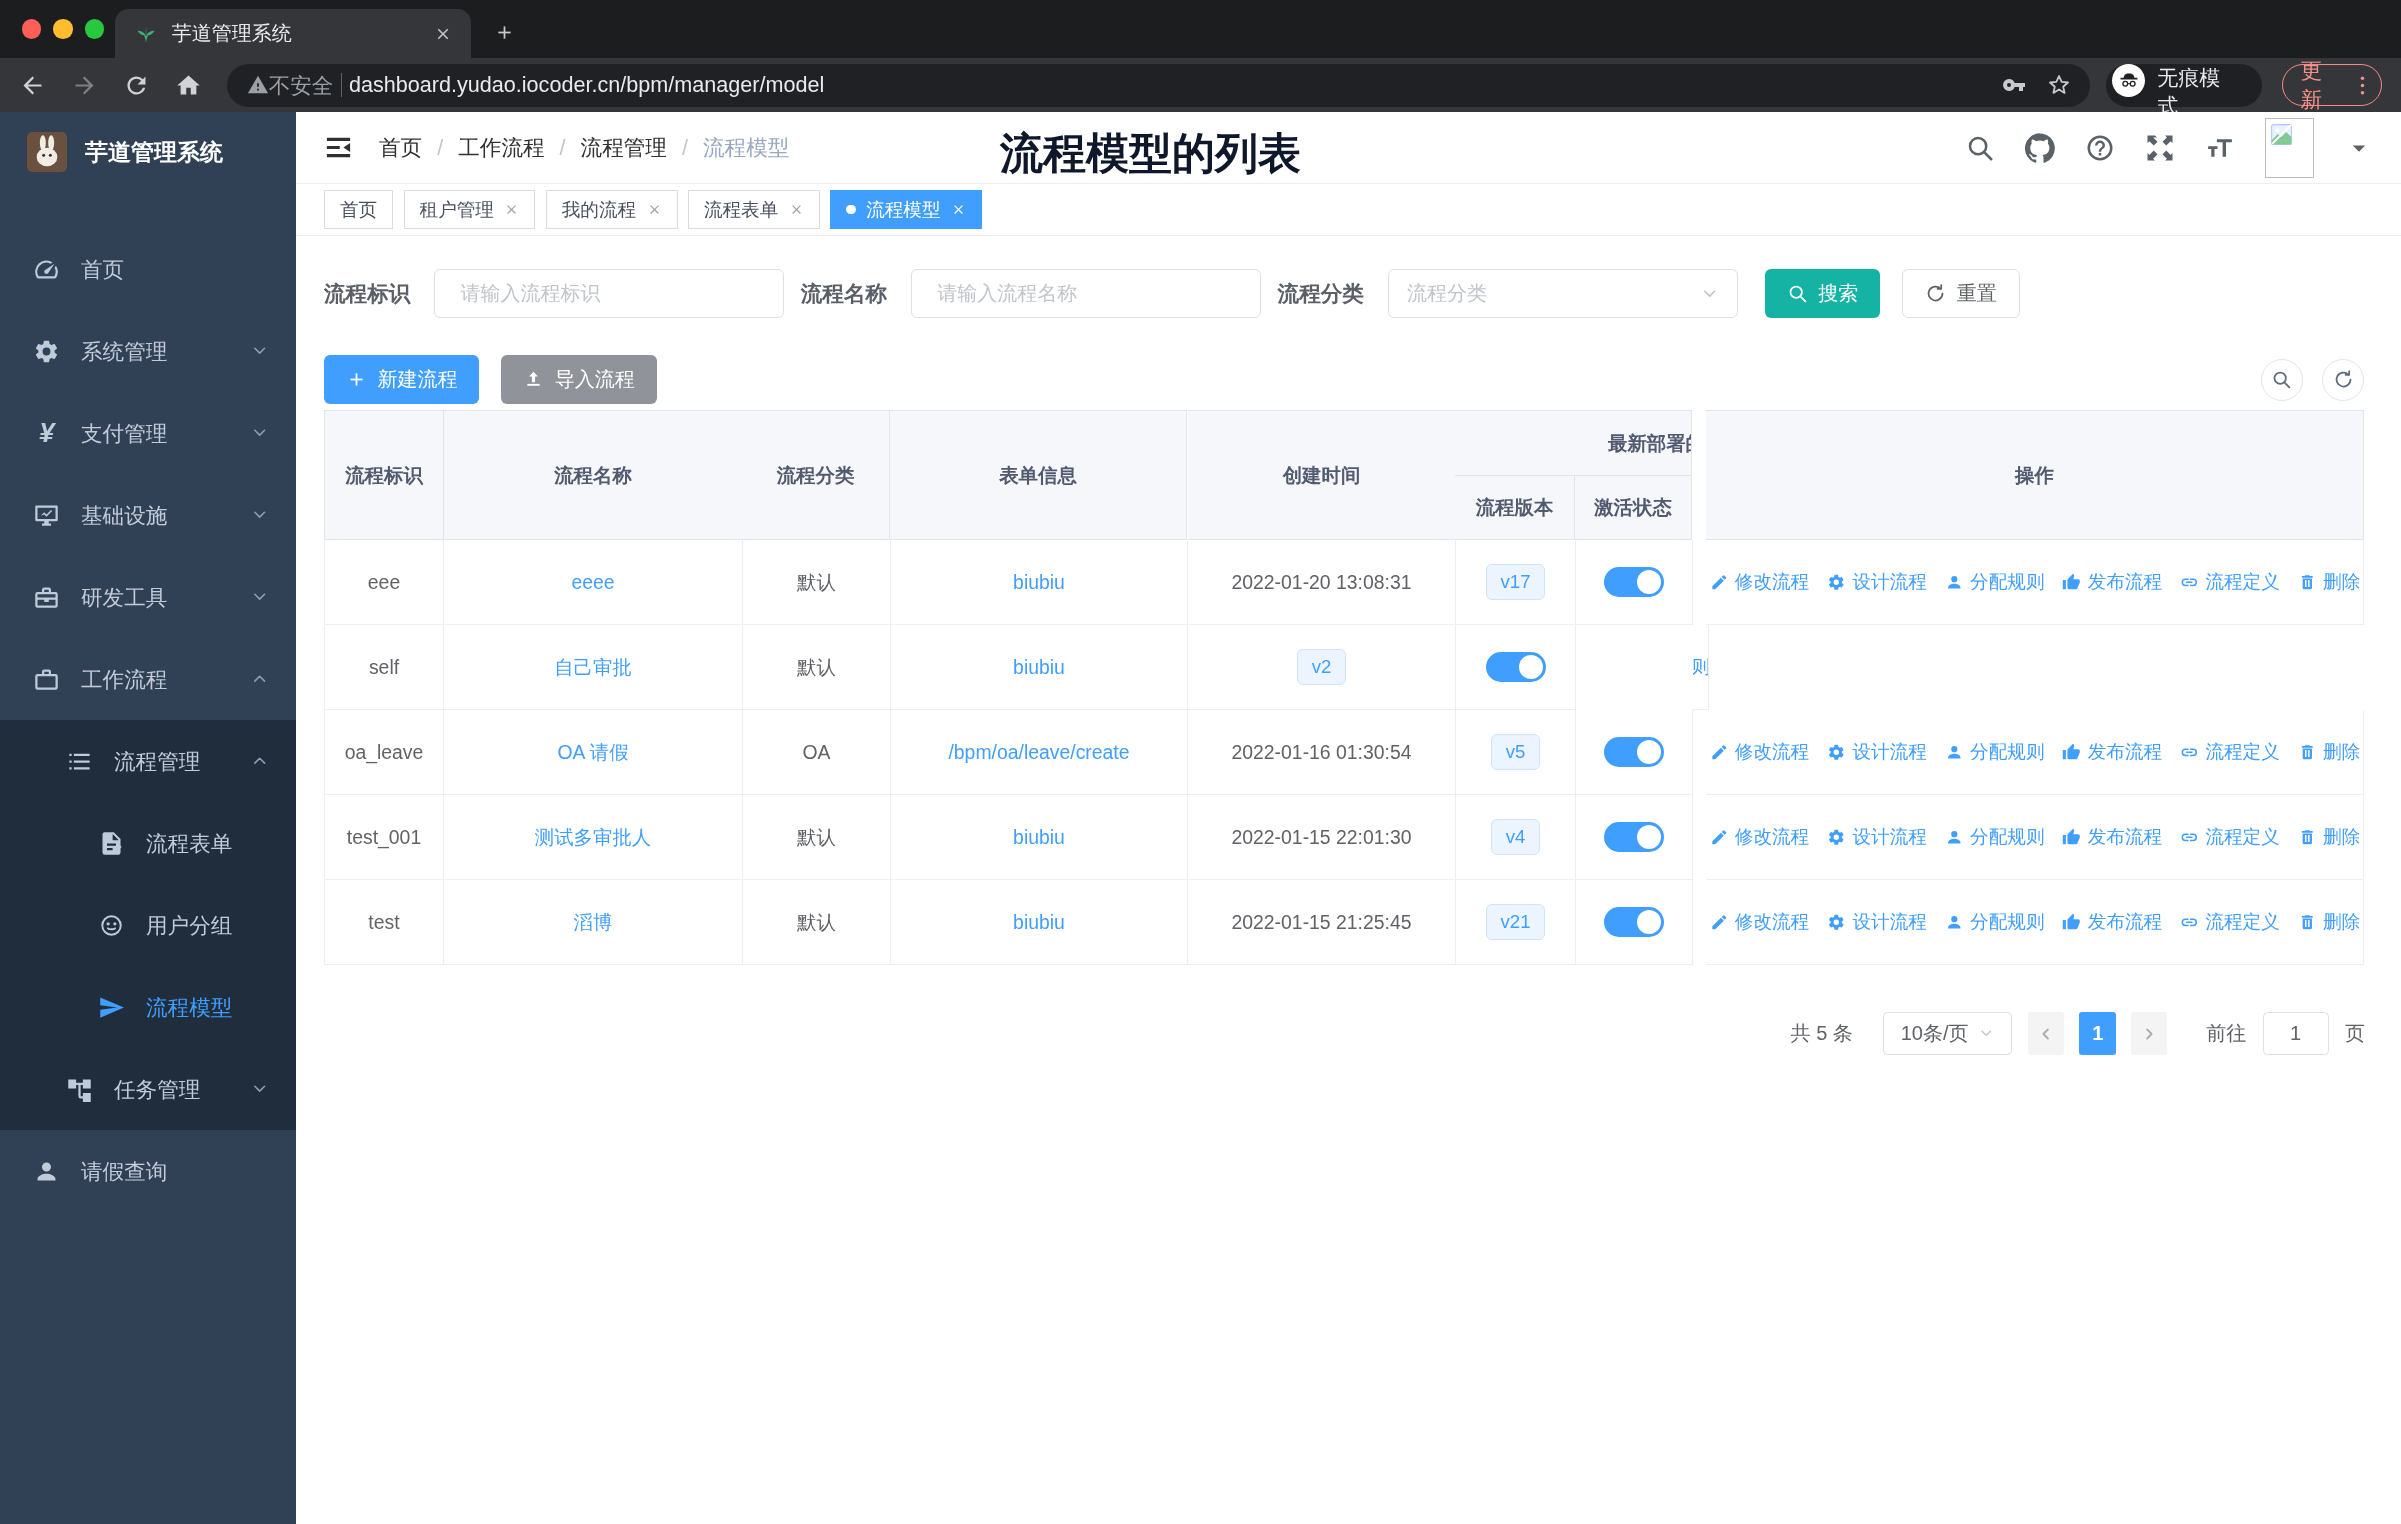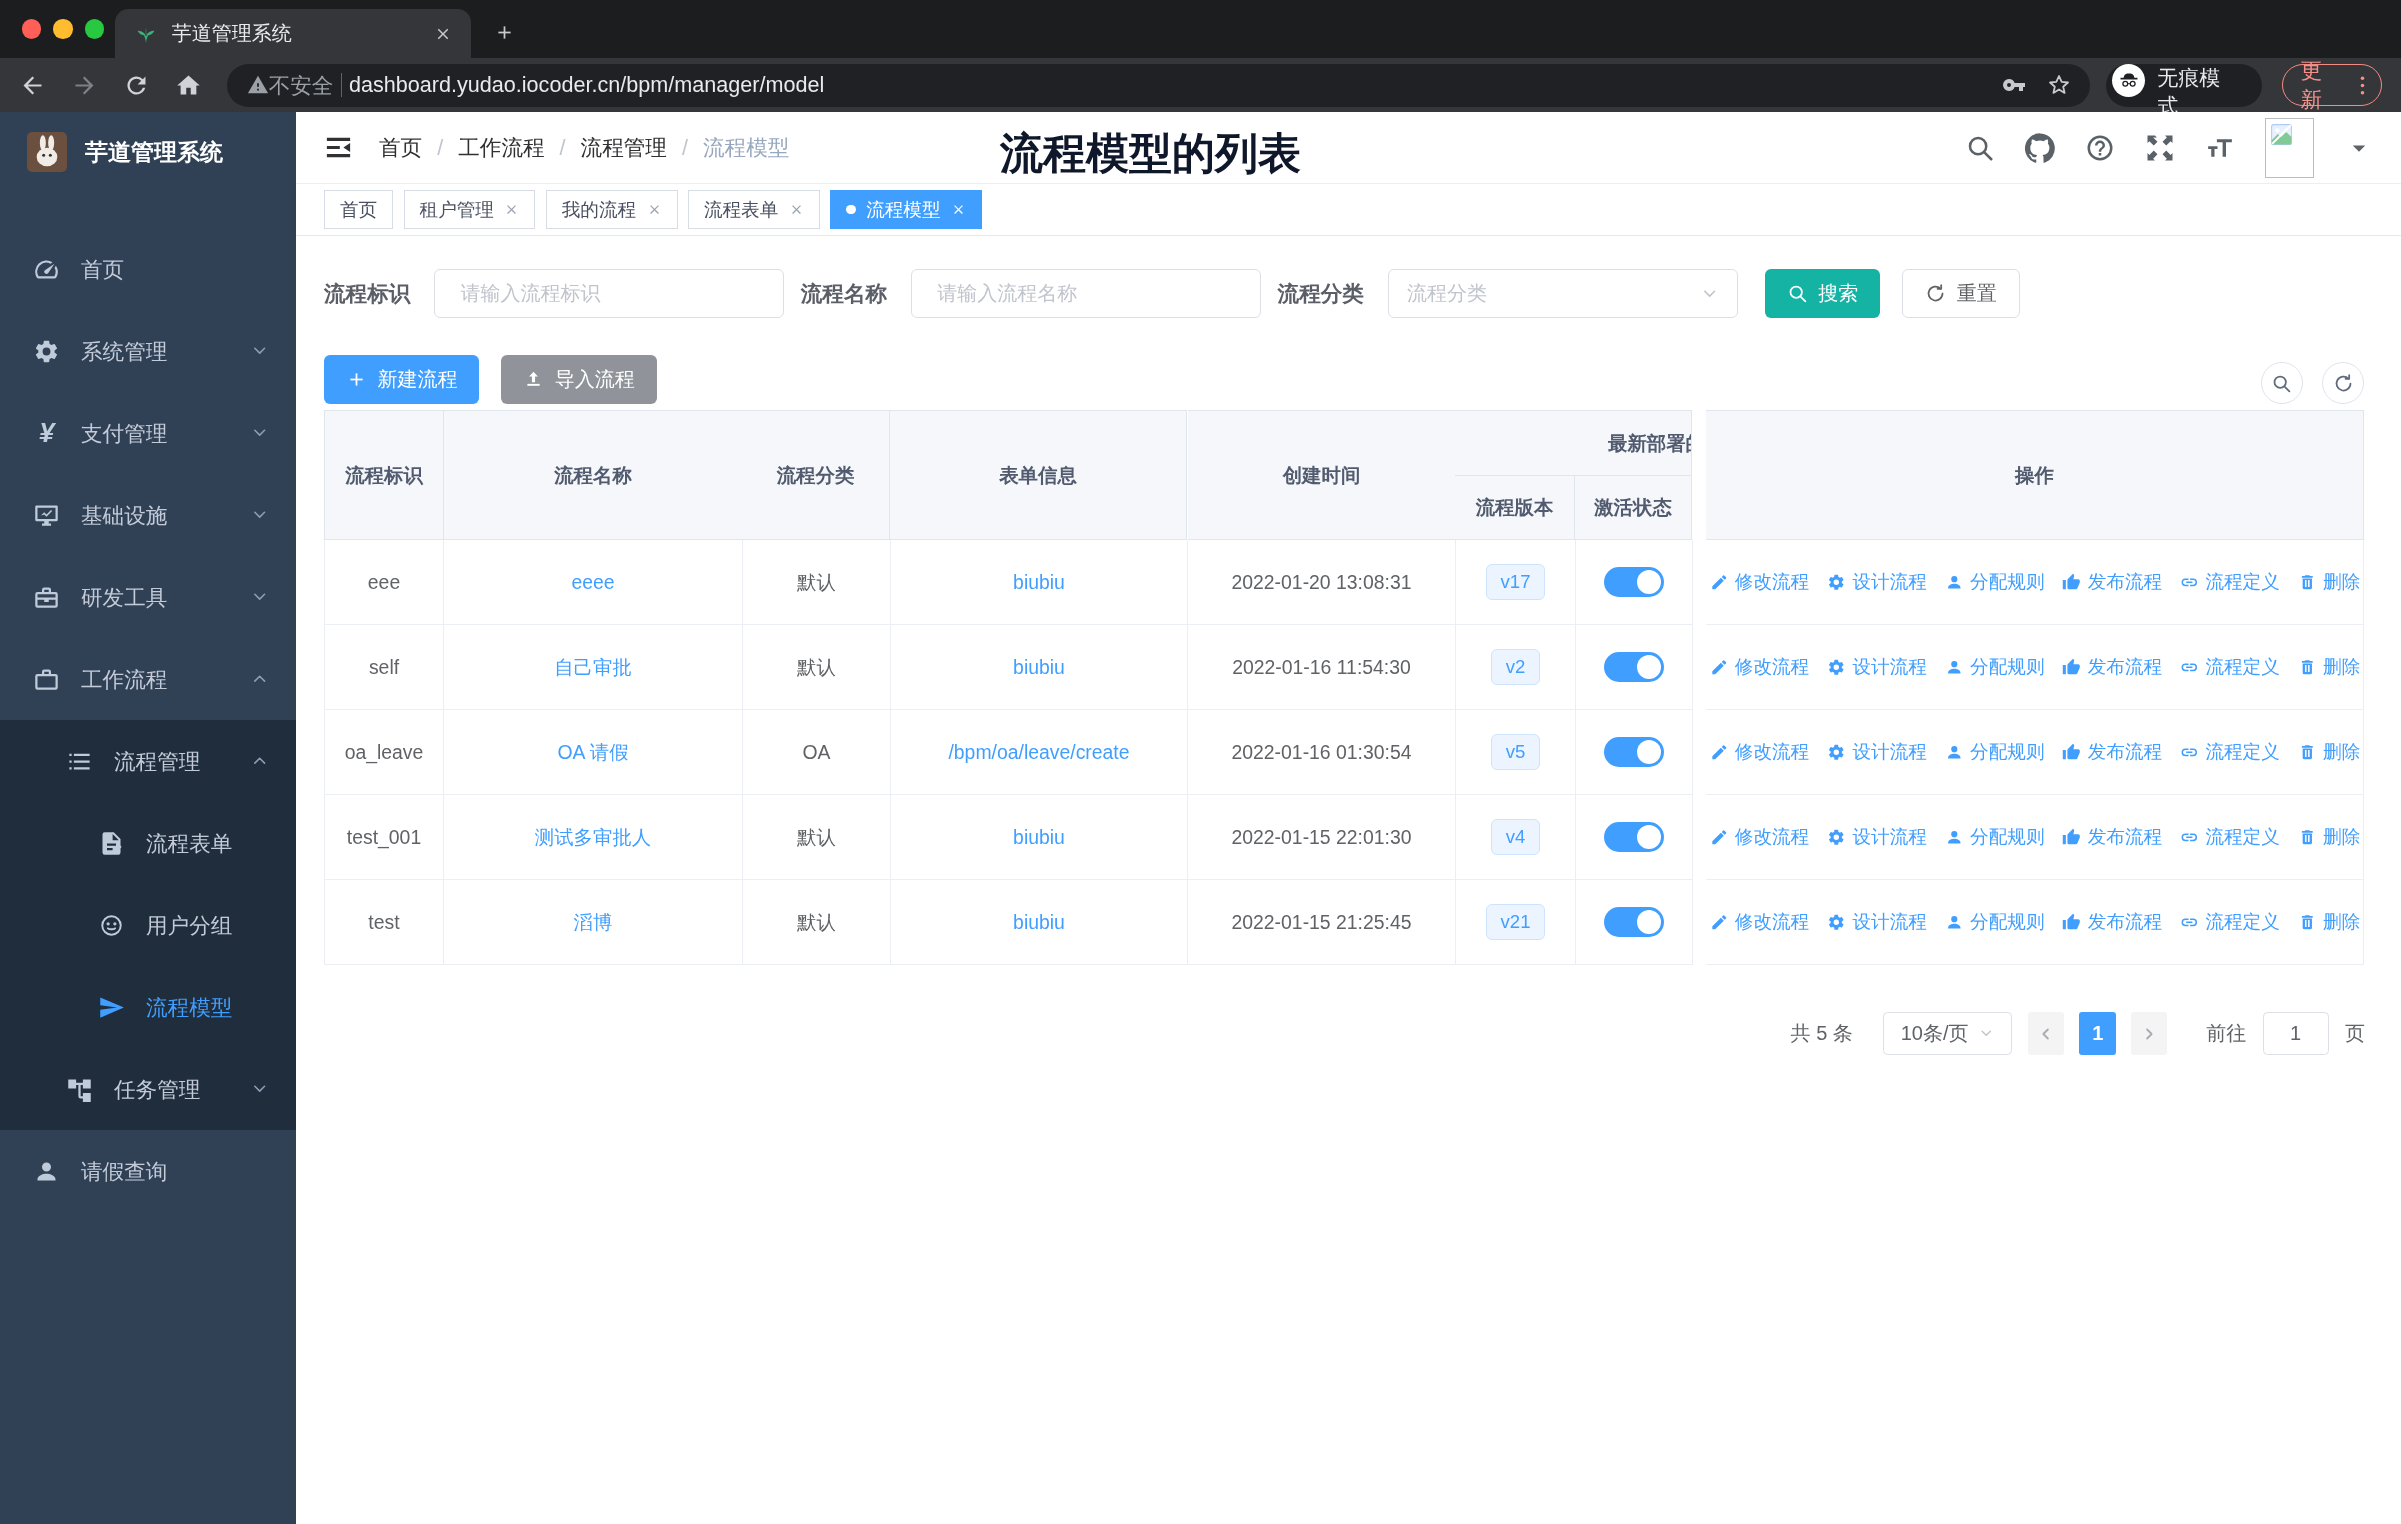--- a/index.html
+++ b/index.html
@@ -73,21 +73,21 @@
 .flabel{font-weight:700;margin-right:24px;white-space:nowrap}
 .finput{width:350px;height:49px;border:0.7px solid #dcdfe6;border-radius:6px;font-size:20px;padding:0 25px;color:#606266;outline:none;font-family:inherit}
 .finput::placeholder{color:#c0c4cc}
 .fselect{width:350px;height:49px;border:0.7px solid #dcdfe6;border-radius:6px;display:flex;align-items:center;padding:0 18px;color:#c0c4cc;font-size:20px;position:relative}
 .fselect .chev{margin-left:auto;width:19.4px;height:19.4px;color:#c0c4cc}
 .mr22{margin-right:16.4px}
 .btn{height:49px;border-radius:6px;display:inline-flex;align-items:center;gap:10.4px;font-size:20px;padding:0 22px;border:none;cursor:pointer;font-family:inherit;white-space:nowrap}
 .btn .ic{width:21px;height:21px}
 .btn-search{background:#14b3a3;color:#fff;margin-left:27px}
 .btn-reset{background:#fff;border:0.7px solid #dcdfe6;color:#606266;margin-left:22px}
-.actionsrow{position:absolute;left:28px;top:119px;right:37px;display:flex;align-items:flex-end}
+.actionsrow{position:absolute;left:28px;top:119px;right:37px;display:flex;align-items:center}
 .btn-create{background:#409EFF;color:#fff}
 .btn-import{background:#909399;color:#fff;margin-left:22px}
 .circles{margin-left:auto;display:flex;gap:19.4px}
 .cbtn{width:42px;height:42px;border:0.7px solid #dfe4ed;border-radius:50%;display:flex;align-items:center;justify-content:center;color:#5f6b7b;background:#fff;cursor:pointer}
 .cbtn .ic{width:21px;height:21px}
 
 
 .tbl{position:absolute;left:28px;top:174px;width:2040px;font-size:19.4px;color:#606266}
 .thead{position:relative;height:130px}
 .th{position:absolute;background:#f5f7fa;border-right:0.7px solid #dfe6ec;border-bottom:0.7px solid #dfe6ec;border-top:0.7px solid #dfe6ec;display:flex;align-items:center;justify-content:center;font-weight:700;color:#515a6e;font-size:19.4px}
@@ -632,21 +632,20 @@
         </div>
         <div class="trow">
           <div class="td first">self</div>
           <div class="td">
             <a class="lnk">自己审批</a>
           </div>
           <div class="td">默认</div>
           <div class="td">
             <a class="lnk">biubiu</a>
           </div>
-          <div class="td">2022-01-16 11:54:30</div>
           <div class="td">
             <span class="vbadge">v2</span>
           </div>
           <div class="td">
             <span class="switch on">
               <span class="knob"></span>
             </span>
           </div>
           <div class="td gapcell"></div>
           <div class="td ops">

